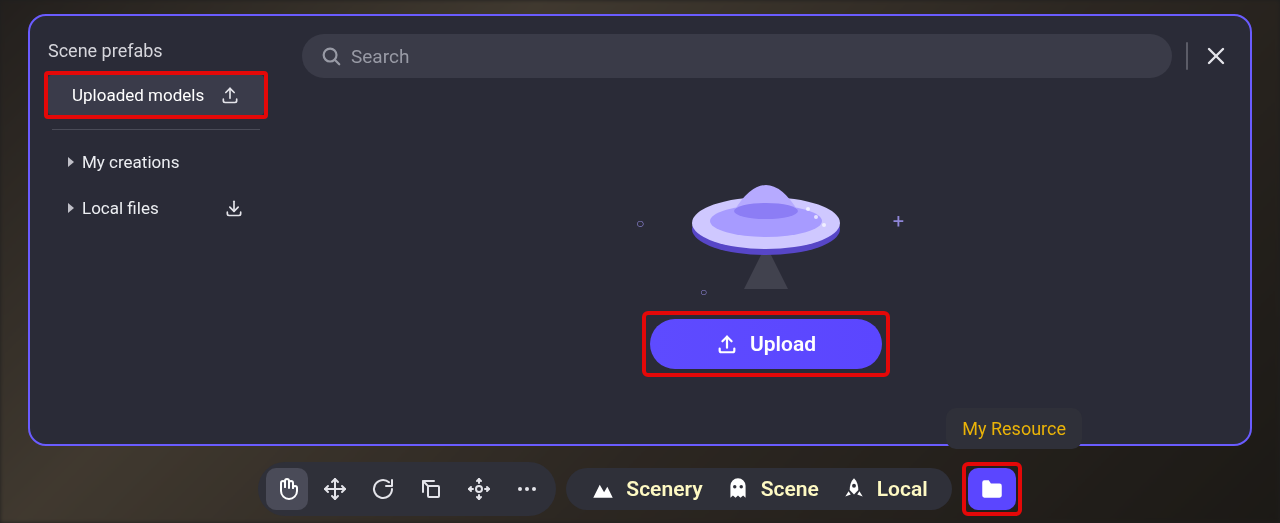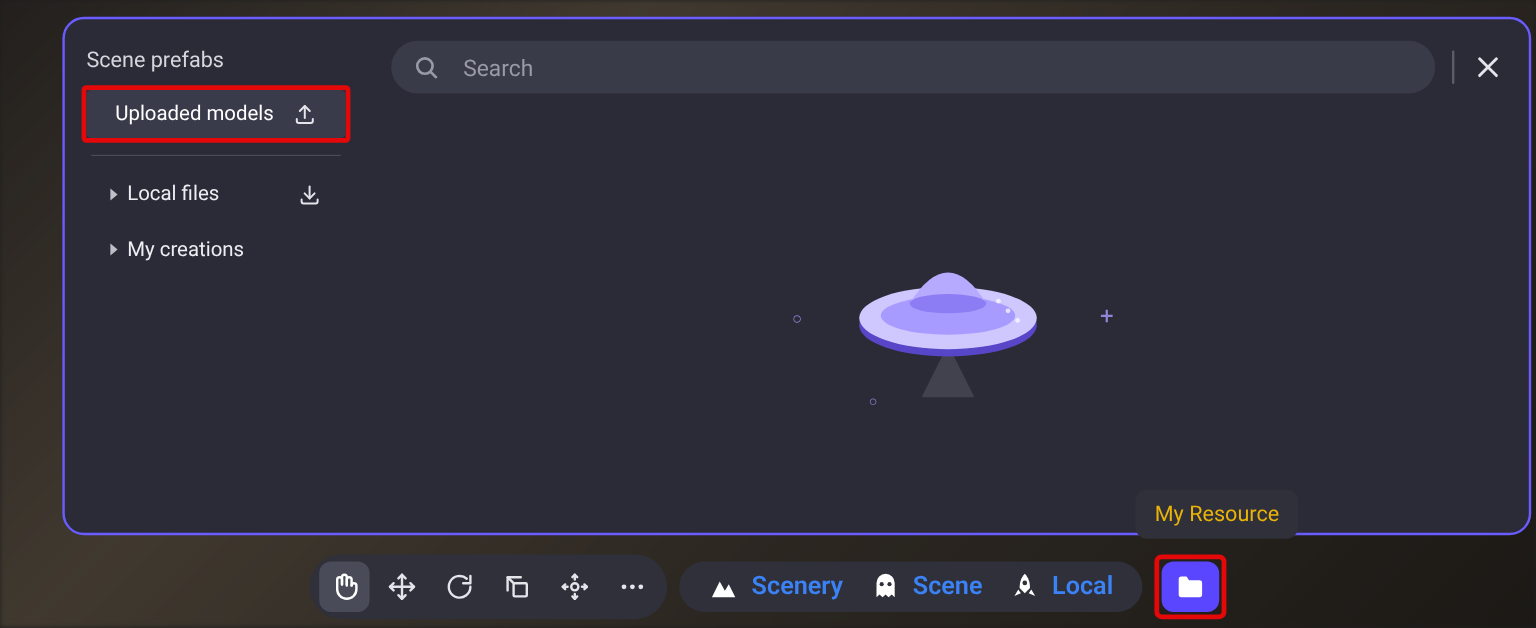--- a/index.html
+++ b/index.html
@@ -16,21 +16,20 @@
   
   .panel {
     position:absolute;
     left:28px; top:14px;
     width:1224px; height:432px;
     background:#2a2b37;
     border:2px solid #6a5cff;
     border-radius:18px;
     display:flex;
     overflow:hidden;
-    margin-left:24px;
   }
 
   .sidebar {
     width:252px;
     padding:18px 14px 14px 14px;
     display:flex;
     flex-direction:column;
     gap:6px;
   }
   .sidebar .title {
@@ -81,21 +80,21 @@
     padding:18px 20px 8px 20px;
   }
   .search {
     flex:1;
     height:44px;
     background:#3a3b48;
     border-radius:22px;
     display:flex;
     align-items:center;
     padding:0 18px;
-    gap:20px;
+    gap:9px;
   }
   .search input {
     flex:1;
     background:transparent;
     border:none;
     outline:none;
     color:#d6d6dc;
     font-size:19px;
   }
   .search input::placeholder { color:#989aa5; }
@@ -165,21 +164,21 @@
     width:42px; height:42px;
     border-radius:10px;
     display:flex; align-items:center; justify-content:center;
     color:#e4e4ea;
     cursor:pointer;
   }
   .tool-btn.active { background:#4a4b58; }
 
   .mode-btn {
     display:flex; align-items:center; gap:10px;
-    color:#3b82f6; font-size:21px; font-weight:600;
+    color:#fef9c3; font-size:21px; font-weight:600;
     cursor:pointer;
   }
 
   .folder-wrap {
     border:4px solid #e40808;
     border-radius:6px;
     padding:2px;
   }
   .folder-btn {
     width:48px; height:42px;
@@ -224,41 +223,41 @@
           <svg width="20" height="20" viewBox="0 0 24 24" fill="none" stroke="#e4e4ea" stroke-width="2" stroke-linecap="round" stroke-linejoin="round">
               <path d="M4 17v2a2 2 0 0 0 2 2h12a2 2 0 0 0 2-2v-2"></path>
               <polyline points="7 9 12 4 17 9"></polyline>
               <line x1="12" y1="4" x2="12" y2="16"></line>
             </svg>
         </span>
       </div>
     </div>
 
     <div class="divider"></div>
+
+    <div class="item">
+      <span class="left">
+        <span class="chev"></span>
+        <span>My creations</span>
+      </span>
+    </div>
 
     <div class="item">
       <span class="left">
         <span class="chev"></span>
         <span>Local files</span>
       </span>
       <span>
         <svg width="20" height="20" viewBox="0 0 24 24" fill="none" stroke="#e4e4ea" stroke-width="2" stroke-linecap="round" stroke-linejoin="round">
             <path d="M4 17v2a2 2 0 0 0 2 2h12a2 2 0 0 0 2-2v-2"></path>
             <polyline points="7 11 12 16 17 11"></polyline>
             <line x1="12" y1="4" x2="12" y2="16"></line>
           </svg>
       </span>
     </div>
-
-    <div class="item">
-      <span class="left">
-        <span class="chev"></span>
-        <span>My creations</span>
-      </span>
-    </div>
   </div>
 
   <div class="main">
     <div class="topbar">
       <div class="search">
         <span>
           <svg width="22" height="22" viewBox="0 0 24 24" fill="none" stroke="#989aa5" stroke-width="2.4" stroke-linecap="round">
               <circle cx="11" cy="11" r="7"></circle>
               <line x1="21" y1="21" x2="16.65" y2="16.65"></line>
             </svg>
@@ -291,20 +290,32 @@
           <path d="M78 58 Q110 6 142 58 Z" fill="#b6aaff"></path>
           <ellipse cx="110" cy="58" rx="32" ry="8" fill="#8c7df5"></ellipse>
 
           <circle cx="152" cy="56" r="2" fill="#fff" opacity=".7"></circle>
           <circle cx="160" cy="64" r="2" fill="#fff" opacity=".7"></circle>
           <circle cx="168" cy="72" r="2" fill="#fff" opacity=".7"></circle>
         </svg>
       </div>
 
 
+      <div class="upload-wrap">
+        <button class="upload-btn">
+          <span>
+            <svg width="22" height="22" viewBox="0 0 24 24" fill="none" stroke="#ffffff" stroke-width="2.4" stroke-linecap="round" stroke-linejoin="round">
+                <path d="M4 17v2a2 2 0 0 0 2 2h12a2 2 0 0 0 2-2v-2"></path>
+                <polyline points="7 9 12 4 17 9"></polyline>
+                <line x1="12" y1="4" x2="12" y2="16"></line>
+              </svg>
+          </span>
+          <span>Upload</span>
+        </button>
+      </div>
     </div>
   </div>
 </div>
 
 <div class="tooltip">My Resource</div>
 
 <div class="bottombar">
   <div class="bottombar-inner">
 
     <div class="pill tools">

